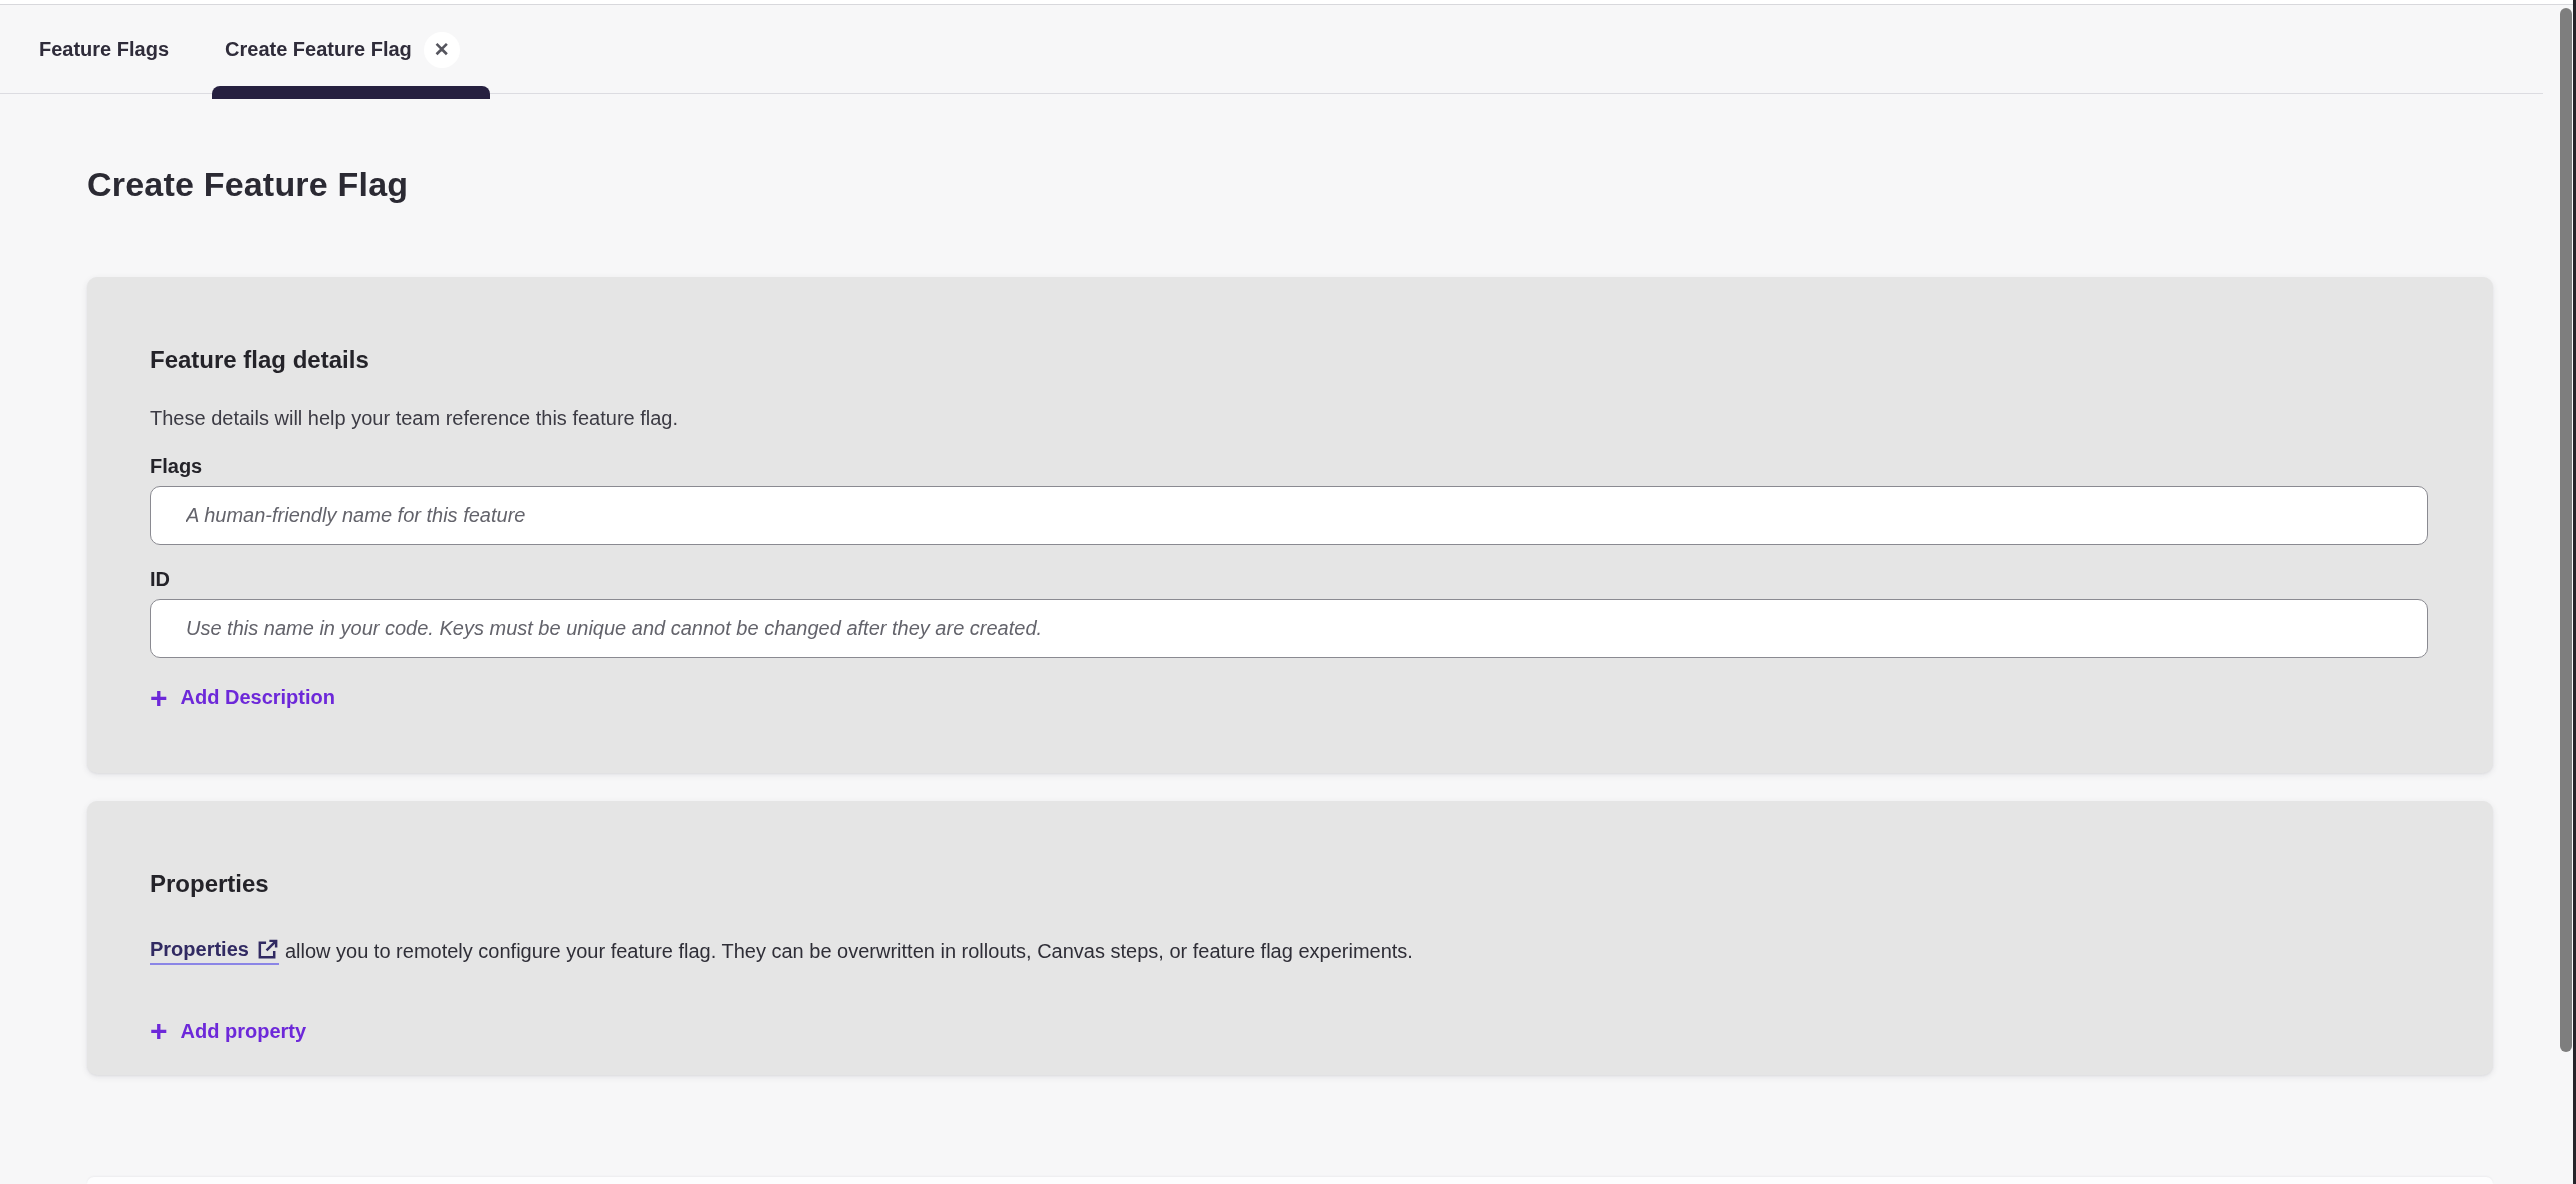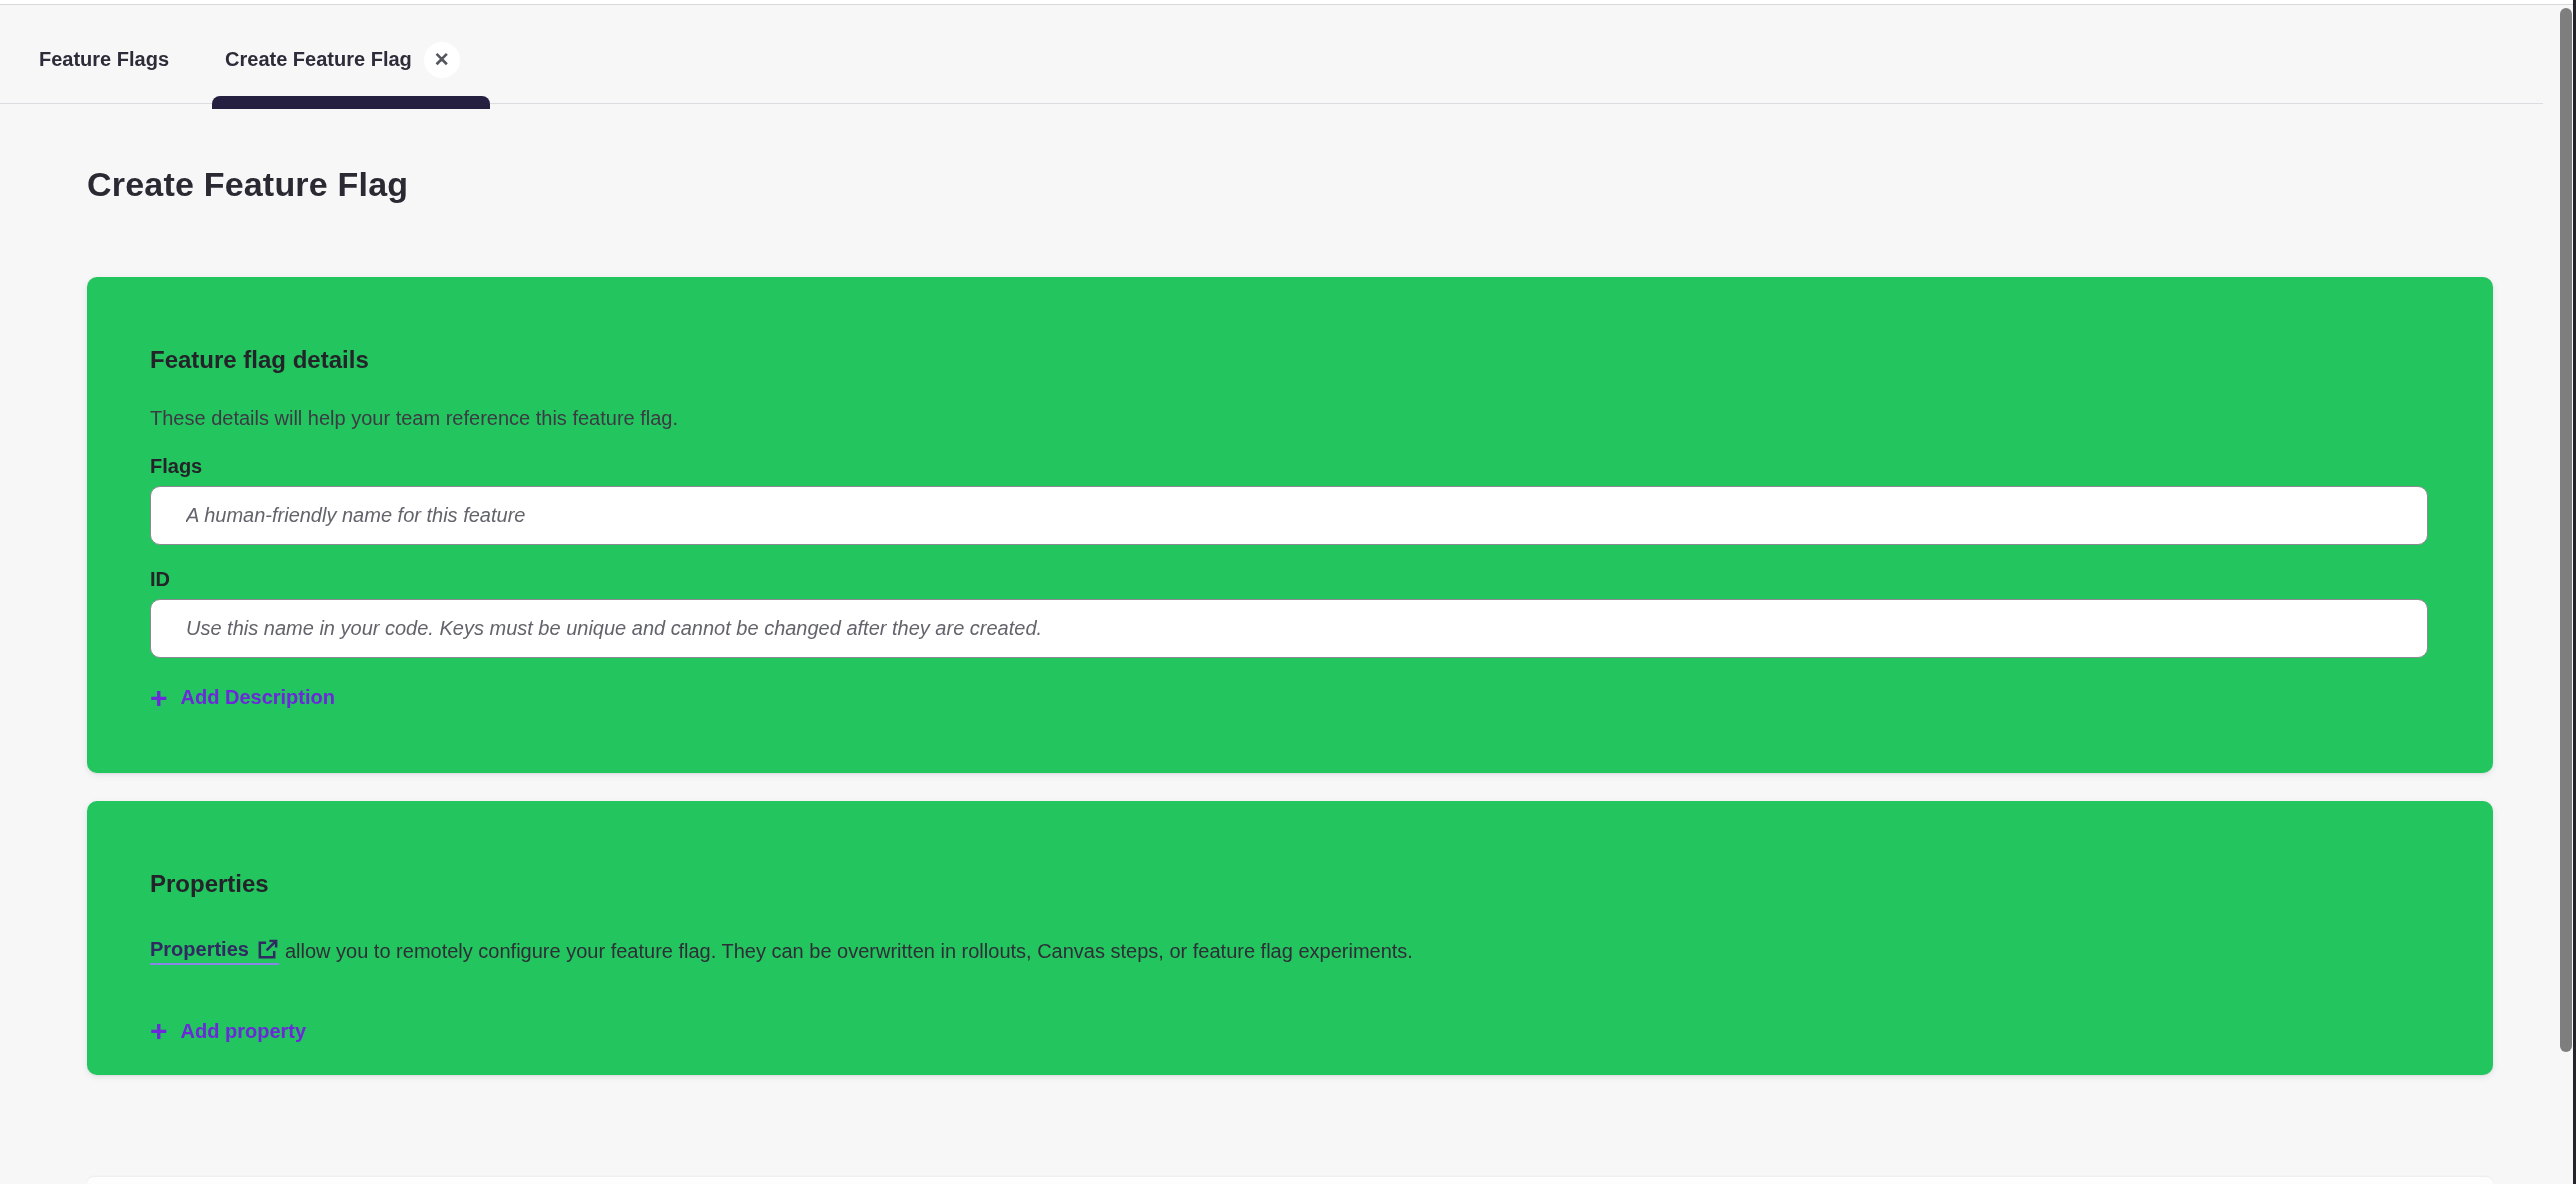--- a/index.html
+++ b/index.html
@@ -9,21 +9,21 @@
     background:#f7f7f8;
     color:#2e2d36;
     position:relative;
     overflow:hidden;
   }
   
   .top-strip { position:absolute; top:0; left:0; width:2576px; height:5px; background:#ffffff; border-bottom:1px solid #d8d8dc; }
 
   
   .tabbar {
-    position:absolute; top:16px; left:0; width:2543px; height:88px;
+    position:absolute; top:6px; left:0; width:2543px; height:88px;
     border-bottom:1px solid #dcdce1;
     display:flex; align-items:center; padding-left:26px;
   }
   .tab {
     position:relative; height:87px; display:flex; align-items:center;
     padding:0 13px; font-size:20px; font-weight:700; color:#2f2c3a;
     cursor:pointer; white-space:nowrap;
   }
   .tab + .tab { margin-left:30px; }
   .tab.active { padding-right:30px; }
@@ -44,21 +44,21 @@
   .page-sub { margin-top:18px; font-size:20px; color:#33323b; display:flex; align-items:center; }
   .doc-link {
     margin-left:8px; font-weight:700; color:#312a62; text-decoration:none;
     border-bottom:2px solid #8b85e6; padding-bottom:2px; cursor:pointer;
     display:inline-flex; align-items:center;
   }
   .ext-icon { width:23px; height:23px; margin-left:7px; flex:0 0 auto; }
 
   
   .card {
-    background:#22c55e; border-radius:10px;
+    background:#e5e5e5; border-radius:10px;
     box-shadow:0 2px 6px rgba(45,45,70,.10), 0 1px 2px rgba(45,45,70,.06);
     padding:69px 65px 61px 63px;
   }
   .card-1 { margin-top:73px; }
   .card-2 { margin-top:28px; padding-bottom:30px; }
 
   .card h2 { font-size:24px; font-weight:700; color:#242329; }
   .card-desc { margin-top:33px; font-size:20px; color:#3c3b44; }
 
   .field-label { display:block; margin-top:25px; font-size:20px; font-weight:700; color:#242329; }

